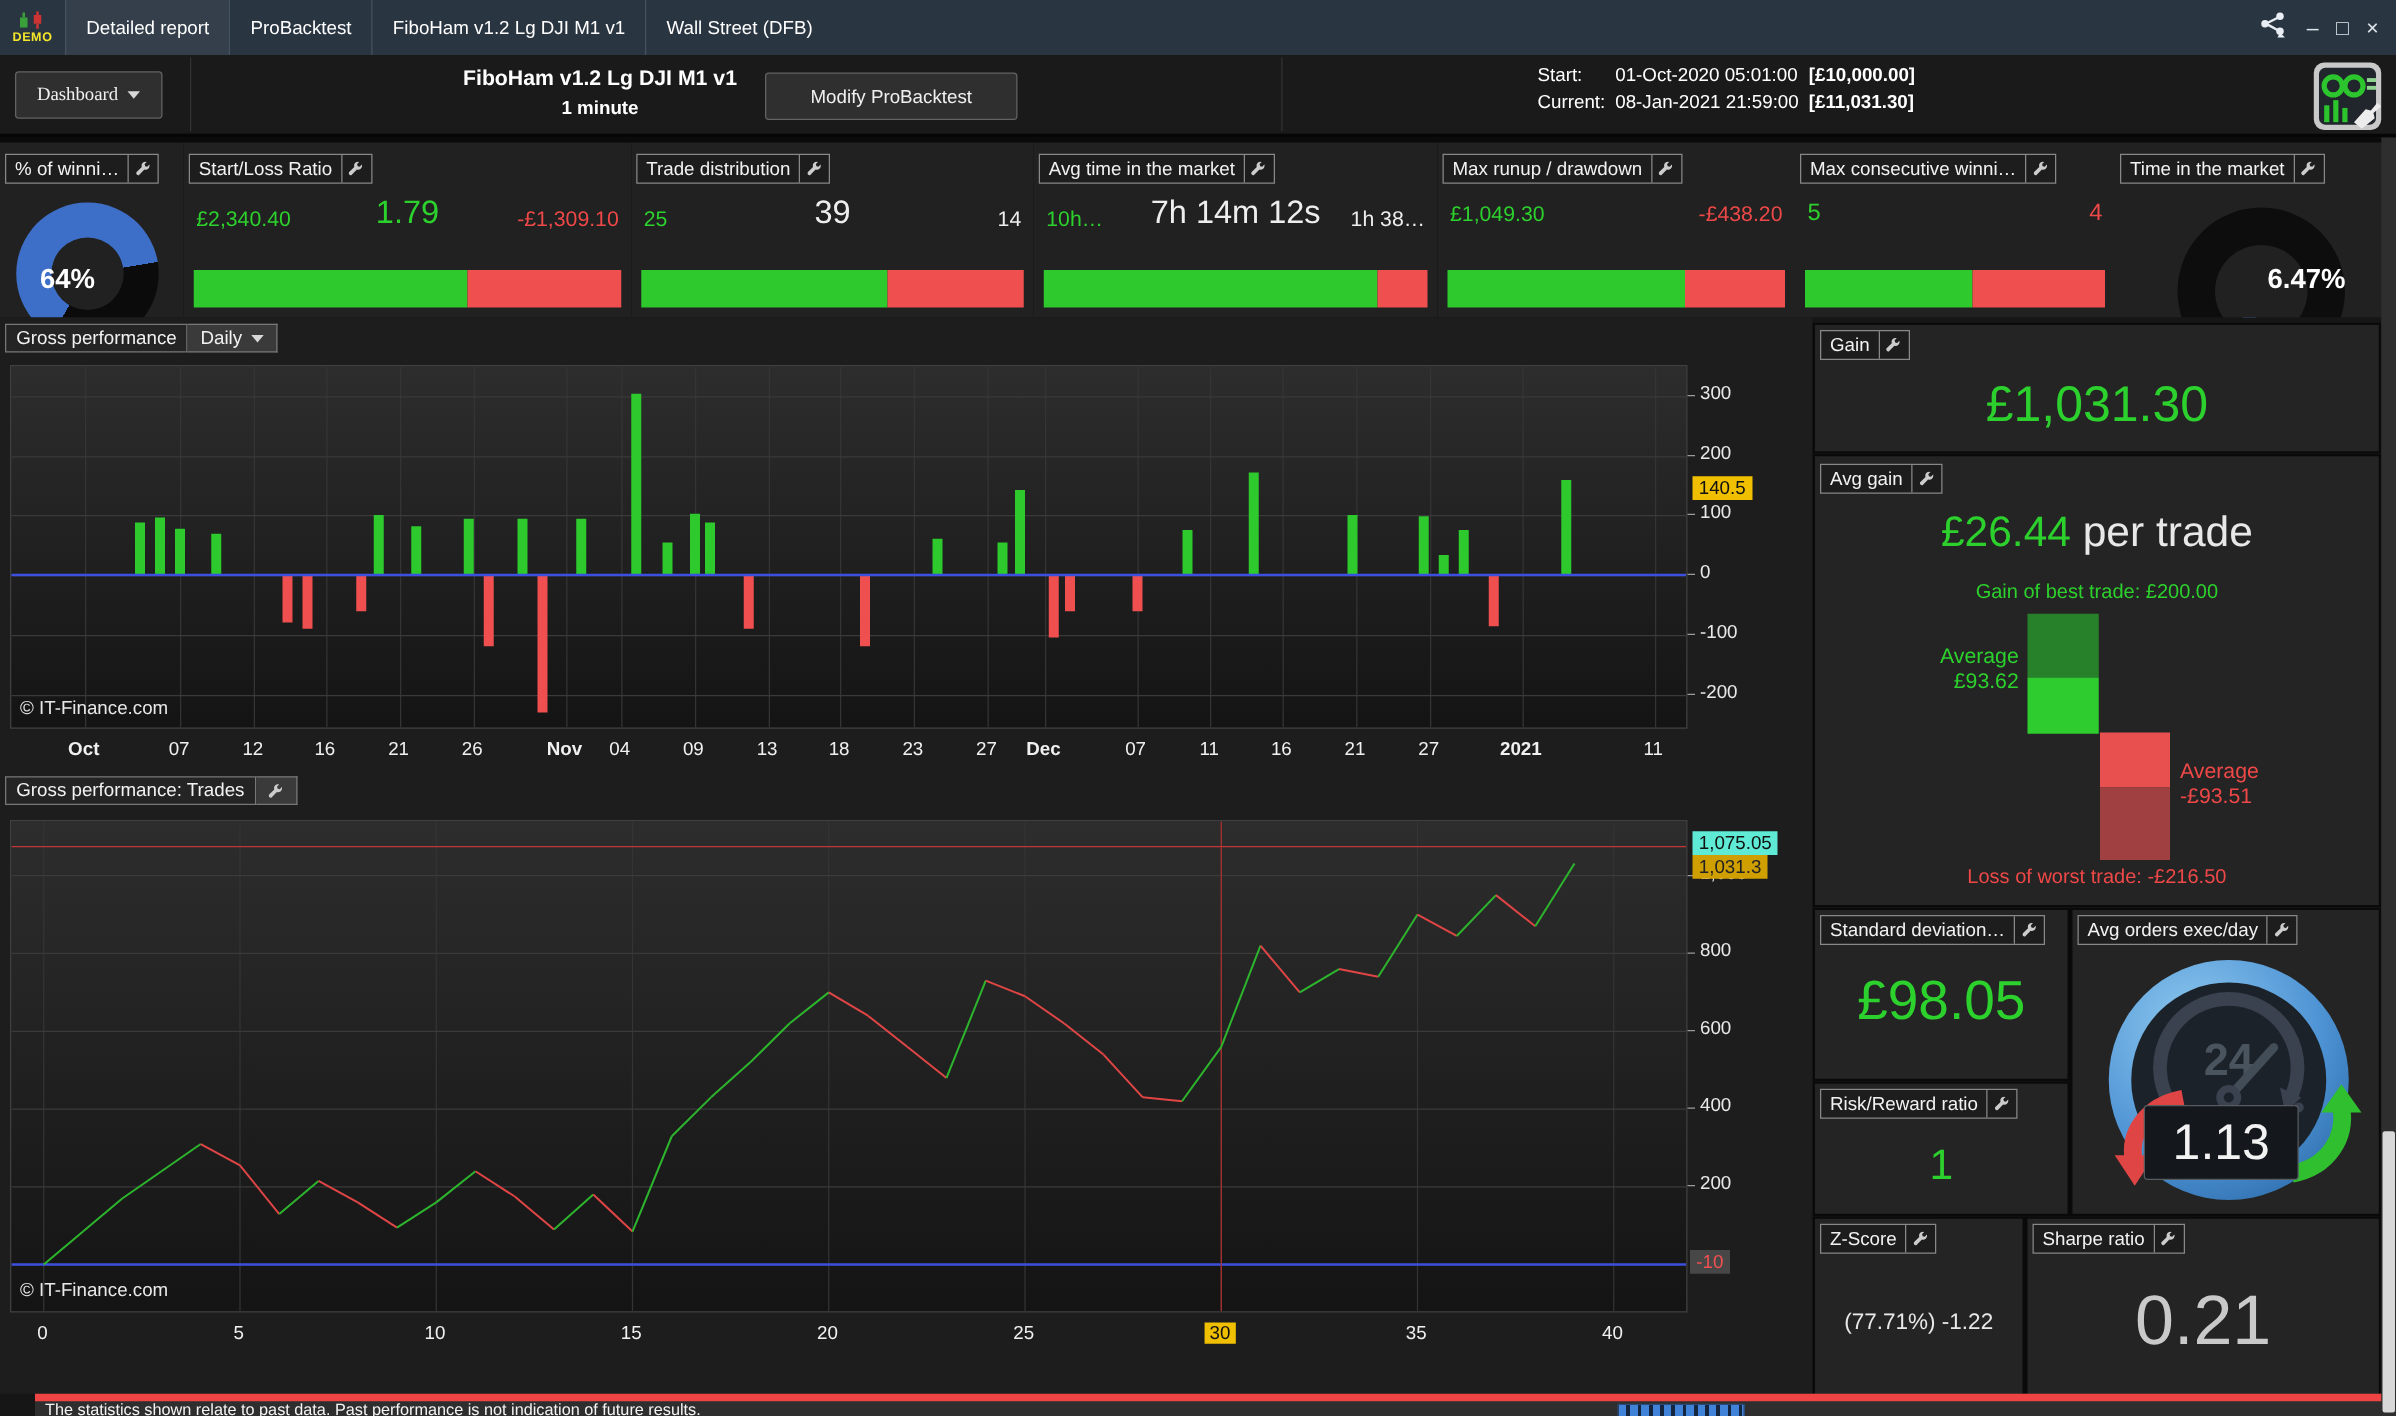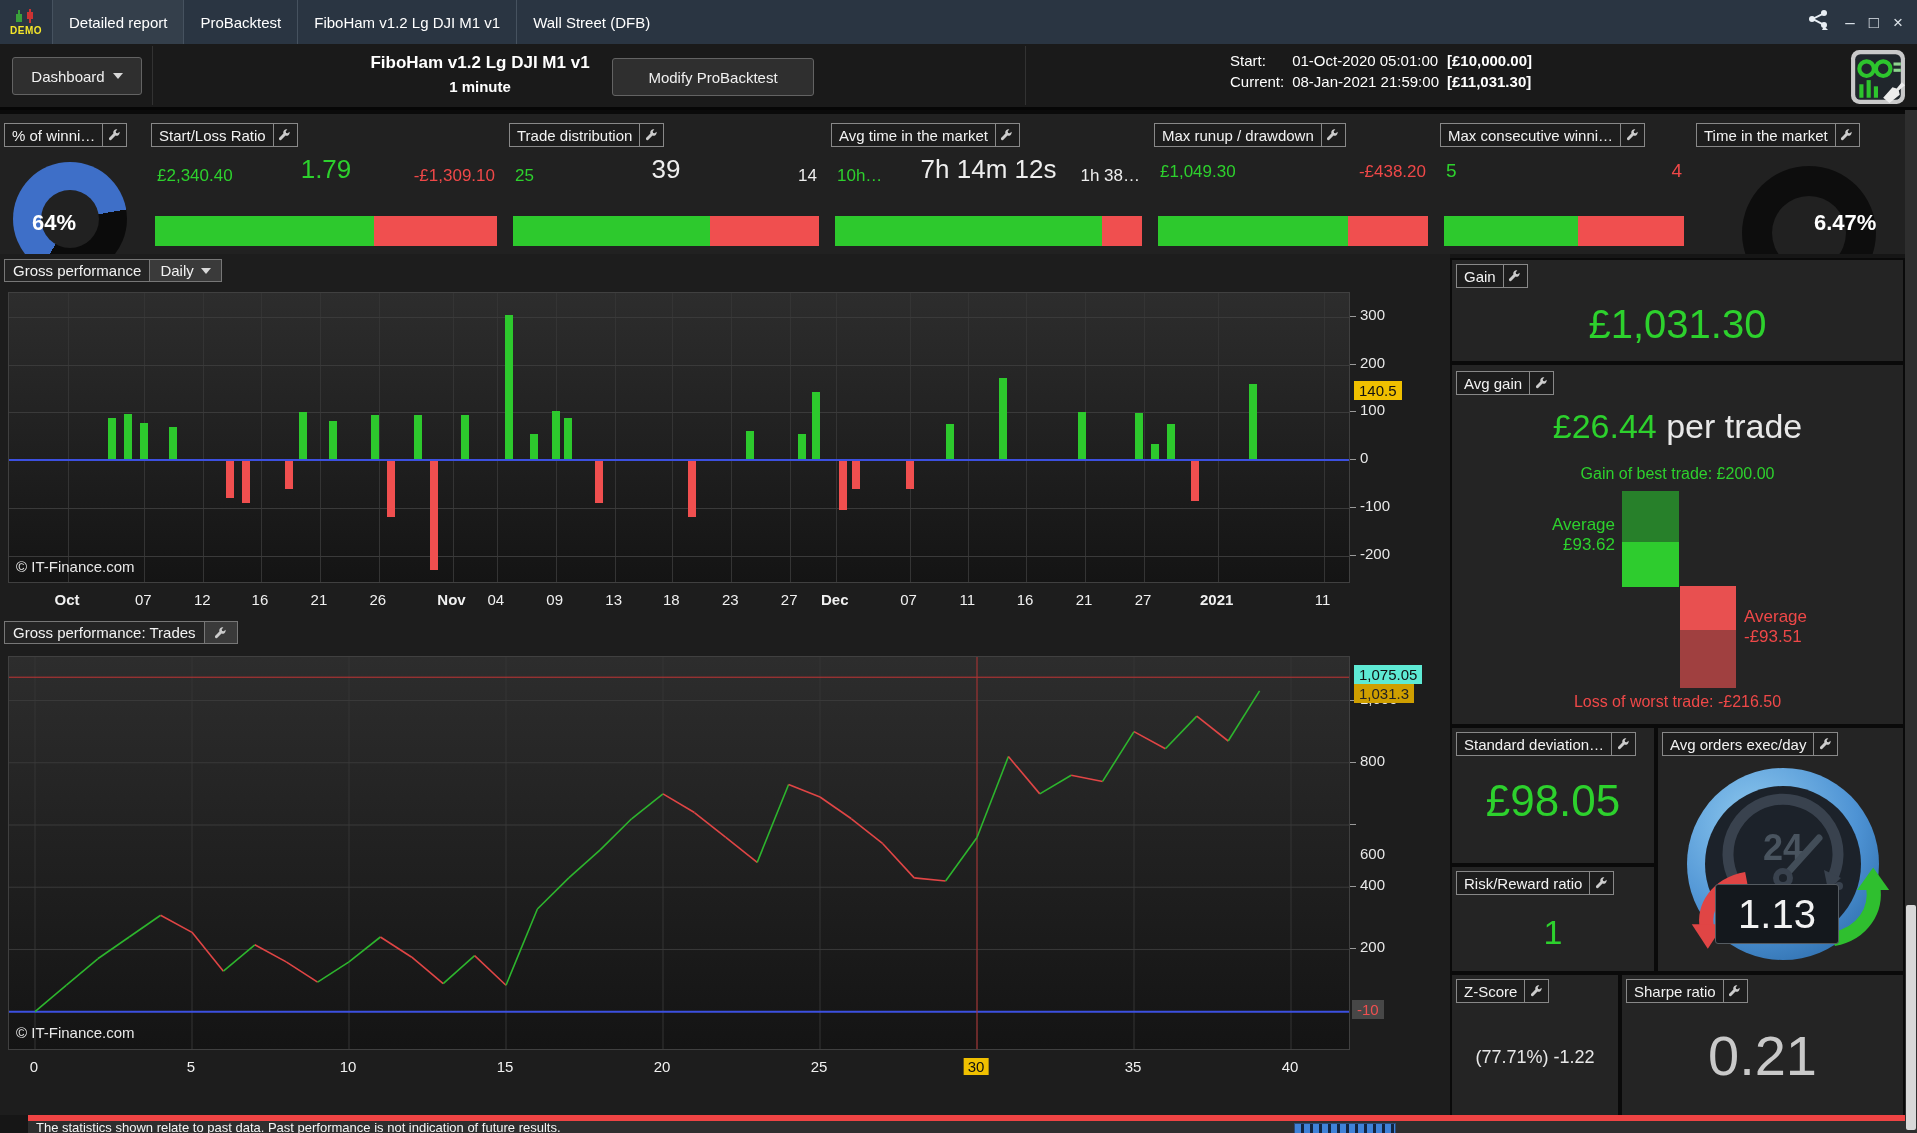--- a/index.html
+++ b/index.html
@@ -13,21 +13,21 @@
   .tab{display:flex;align-items:center;padding:0 16px;font-size:15px;color:#fff;border-left:1px solid #46525f;cursor:default;}
   .tab.active{background:rgba(255,255,255,.05);}
   .tab:last-of-type{border-right:1px solid #46525f;}
   .wincontrols{margin-left:auto;display:flex;align-items:center;gap:14px;padding-right:14px;}
   .wc{color:#dde4ea;font-size:17px;line-height:1;}
 
   
   .toolbar{position:absolute;left:0;top:44px;width:1917px;height:66px;background:#1a1a1a;border-bottom:3px solid #060606;}
   .tbsep{position:absolute;top:2px;bottom:2px;width:1px;background:#323232;}
   .btn{position:absolute;background:#2f2f2f;border:1px solid #636363;border-radius:3px;color:#f0f0f0;font-size:15px;display:flex;align-items:center;justify-content:center;gap:8px;}
-  .btn-dashboard{left:12px;top:13px;width:130px;height:38px;}
+  .btn-dashboard{left:12px;top:13px;width:118px;height:38px;font-family:Liberation Serif, serif;}
   .btn-modify{left:612px;top:14px;width:202px;height:38px;}
   .caret{width:0;height:0;border-left:5px solid transparent;border-right:5px solid transparent;border-top:6px solid #d8d8d8;}
   .tbtitle{position:absolute;left:300px;top:6px;width:360px;text-align:center;}
   .tbtitle .t1{font-size:17px;font-weight:bold;color:#fff;line-height:26px;}
   .tbtitle .t2{font-size:15px;font-weight:bold;color:#fff;line-height:22px;}
   .dates{position:absolute;left:1230px;top:8px;display:grid;grid-template-columns:auto auto auto;column-gap:8px;row-gap:4px;font-size:15px;color:#fff;}
   .dates .amt{font-weight:bold;}
   .prticon{position:absolute;left:1850px;top:5px;width:56px;height:56px;}
 
   
@@ -466,21 +466,21 @@
         <line x1="1187.8" y1="59.11111111111114" x2="1219.2" y2="84" stroke="#e04545" stroke-width="1.6"></line>
         <line x1="1219.2" y1="84" x2="1250.6" y2="33.81777777777779" stroke="#2db52d" stroke-width="1.6"></line>
       </svg></div>
   <div class="wmark" style="left:16px;top:1024px">© IT-Finance.com</div>
   <div class="yaxis" style="left:1350px;top:656px;height:394px">
       <div class="ylab" style="top: 33.6px;">1,000</div>
       <div class="ytickm" style="top: 43.6px;"></div>
       <div class="ytickm" style="top: 105.8px;"></div>
       <div class="ylab" style="top: 95.8px;">800</div>
       <div class="ytickm" style="top: 168px;"></div>
-      <div class="ylab" style="top: 158px; margin-top: 31px;">600</div>
+      <div class="ylab" style="top: 158px;">600</div>
       <div class="ytickm" style="top: 230.2px;"></div>
       <div class="ylab" style="top: 220.2px;">400</div>
       <div class="ytickm" style="top: 292.4px;"></div>
       <div class="ylab" style="top: 282.4px;">200</div>
       <div class="ybox dim" style="top: 27.8px;">1,031.3</div>
       <div class="ybox yellow" style="top: 9.2px;">1,075.05</div>
       <div class="ybox gray" style="top: 343.7px; left: 2px;">-10</div>
     </div>
   <div class="xaxis" style="left:8px;top:1052px;width:1342px">
       <div class="xlab" style="left: 26px;">0</div>

